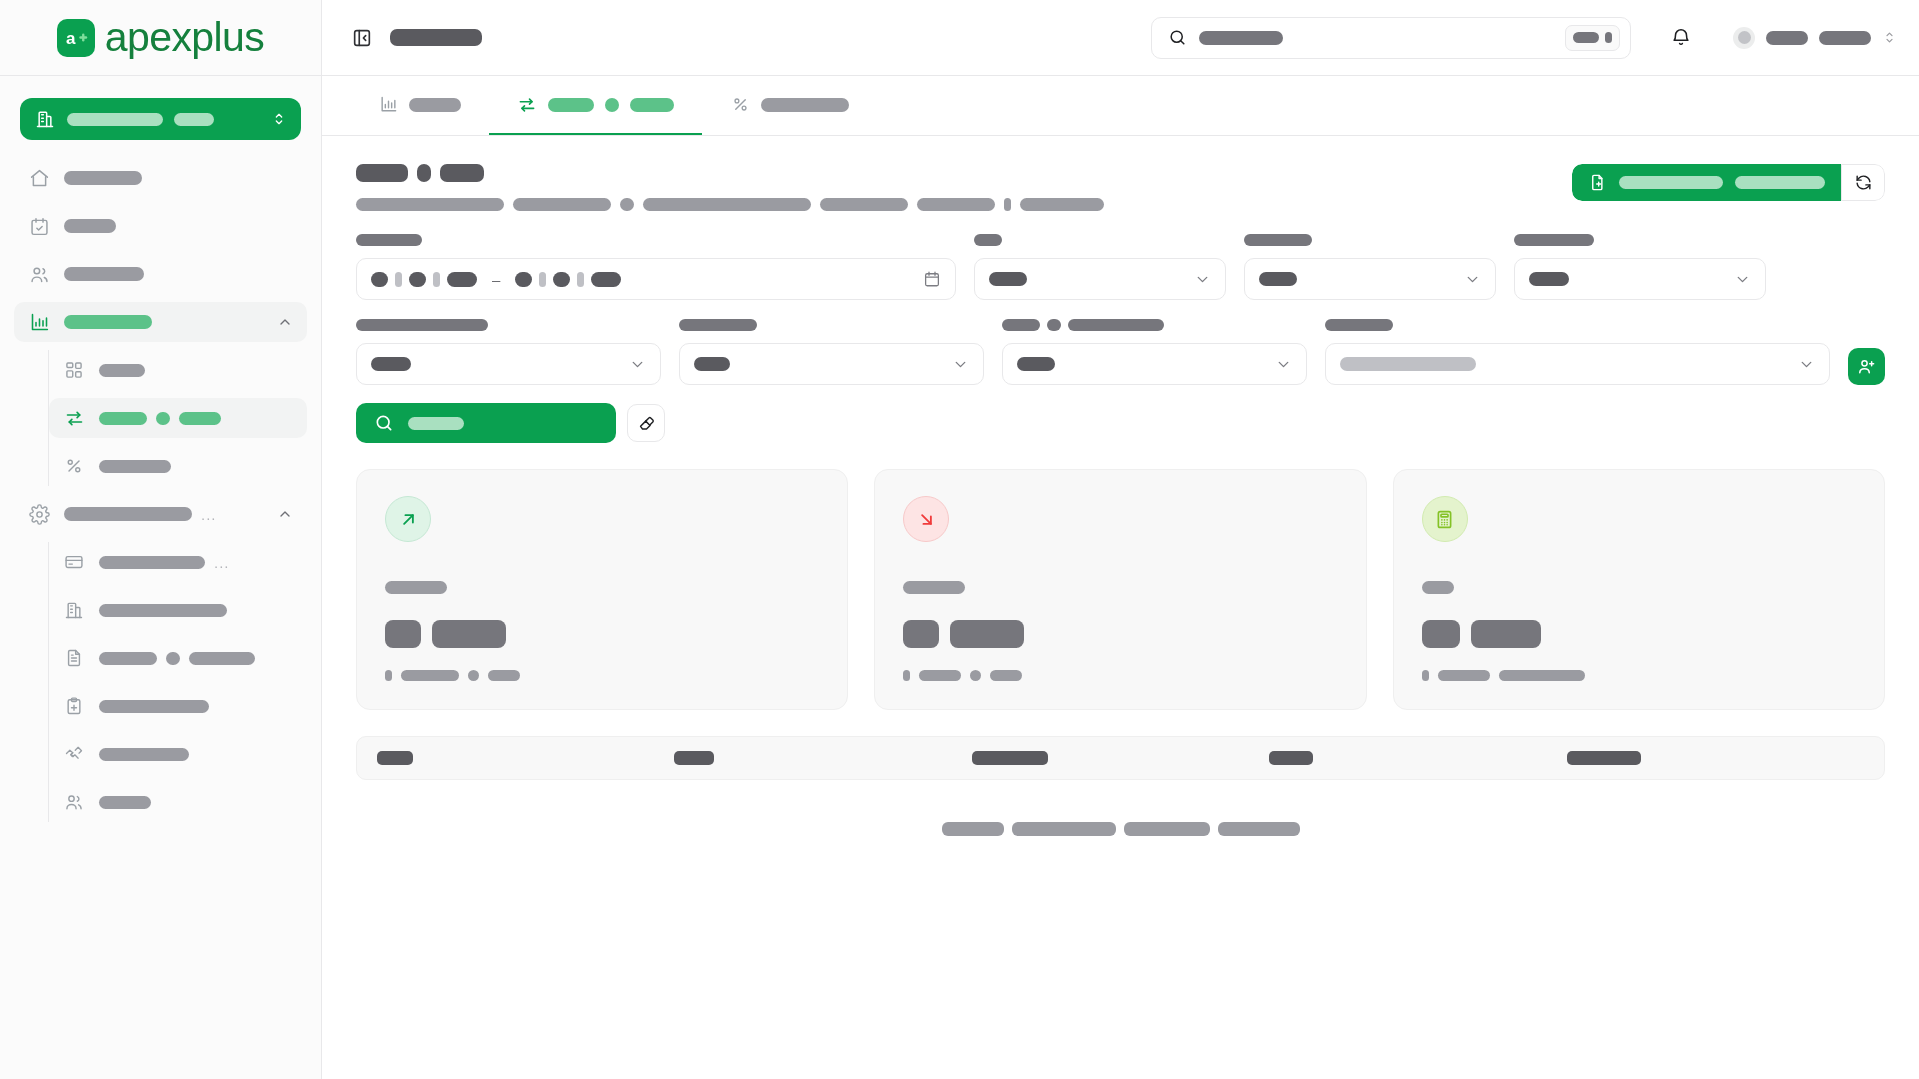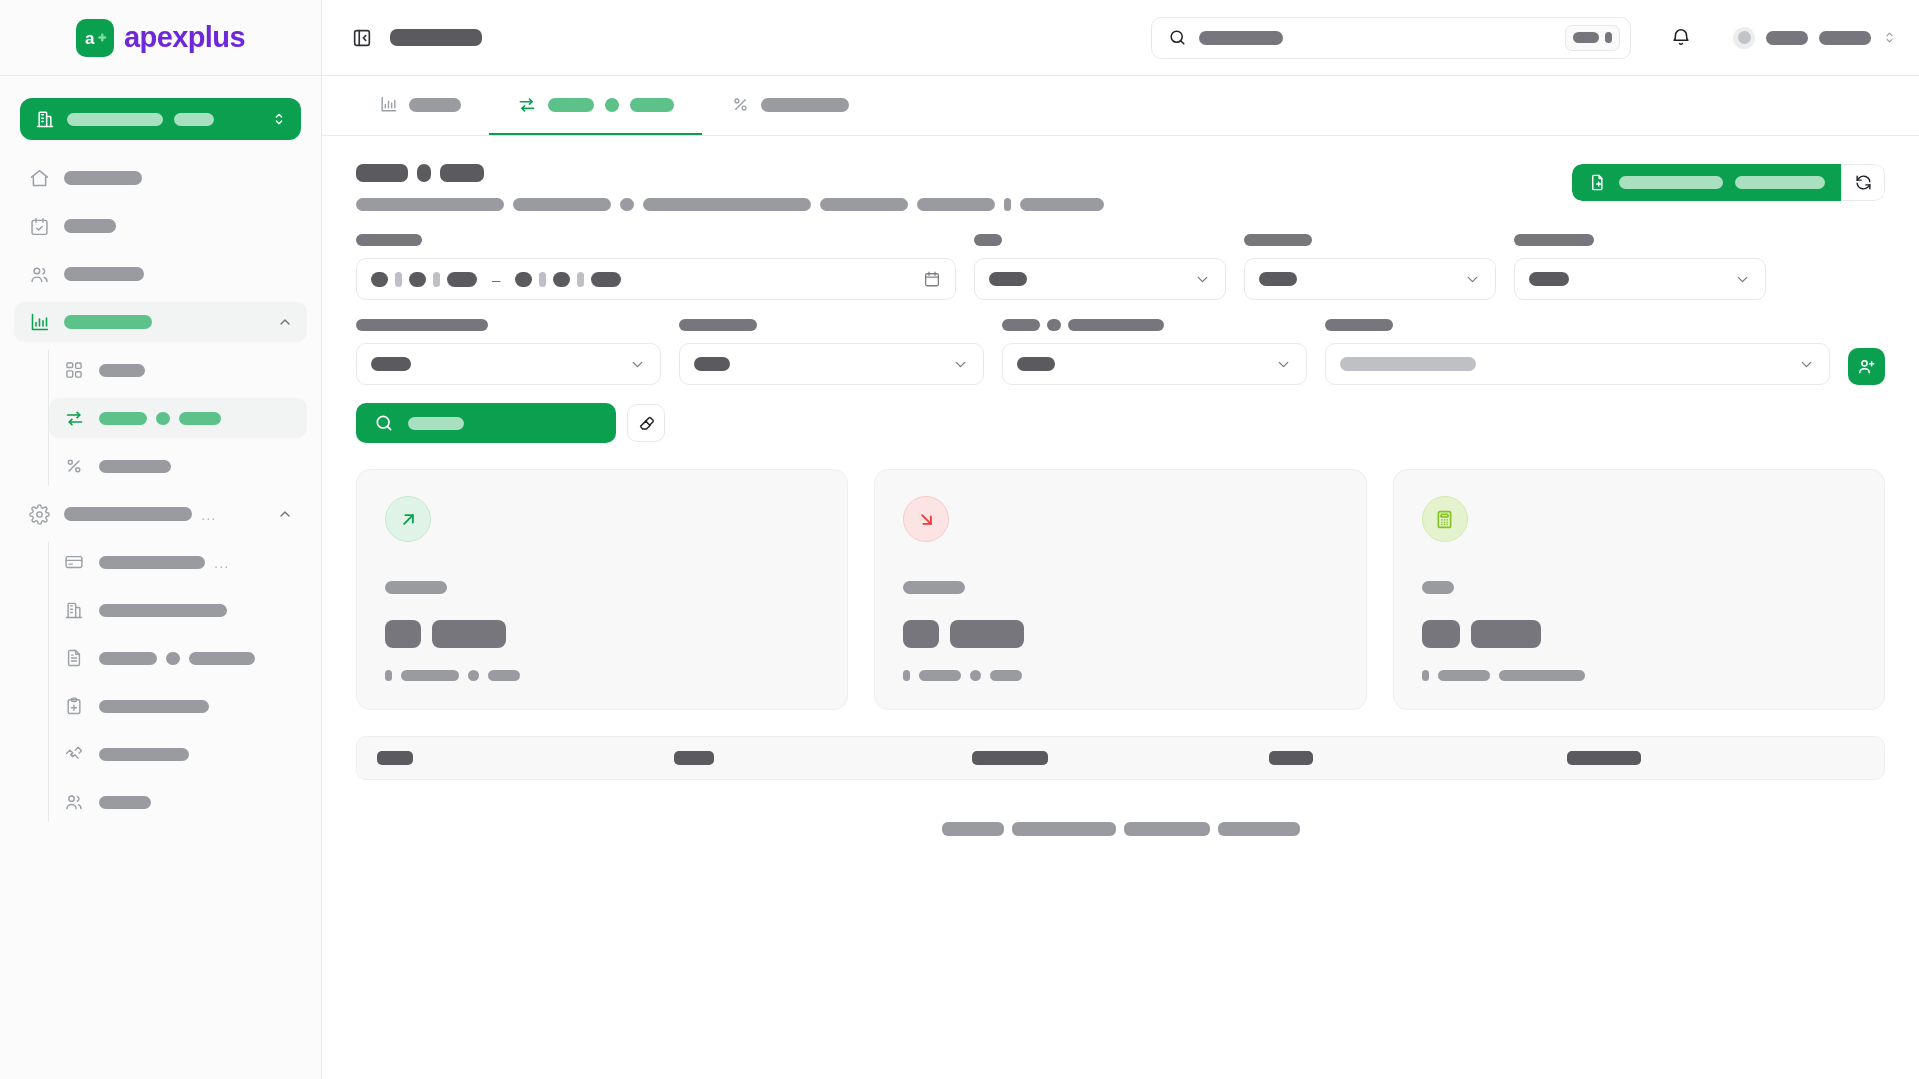--- a/index.html
+++ b/index.html
@@ -47,21 +47,21 @@
   }
   .logo-wrap{
     height:76px;display:flex;align-items:center;justify-content:center;
     border-bottom:1px solid var(--line);
   }
   .logo{display:flex;align-items:center;gap:10px;}
   .logo-mark{
     width:38px;height:38px;border-radius:10px;background:var(--brand);
     display:flex;align-items:center;justify-content:center;
   }
-  .logo-text{font-size:29px;font-weight:700;letter-spacing:-0.6px;color:#6d28d9;}
+  .logo-text{font-size:41px;font-weight:400;letter-spacing:-0.6px;color:#15803d;}
 
   .org-switch{
     margin:22px 20px 0 20px;height:42px;border-radius:12px;background:var(--brand);
     display:flex;align-items:center;gap:11px;padding:0 14px;
   }
   .org-switch .grow{flex:1;}
 
   .nav{padding:18px 0 0 0;overflow:hidden;}
   .nav-item{
     display:flex;align-items:center;gap:14px;

